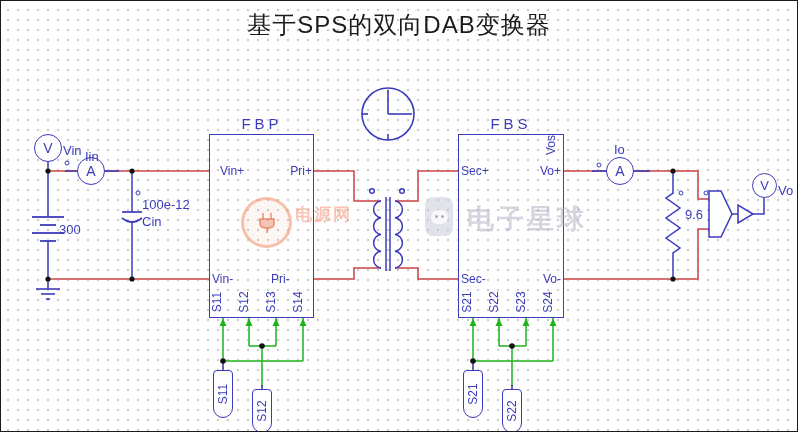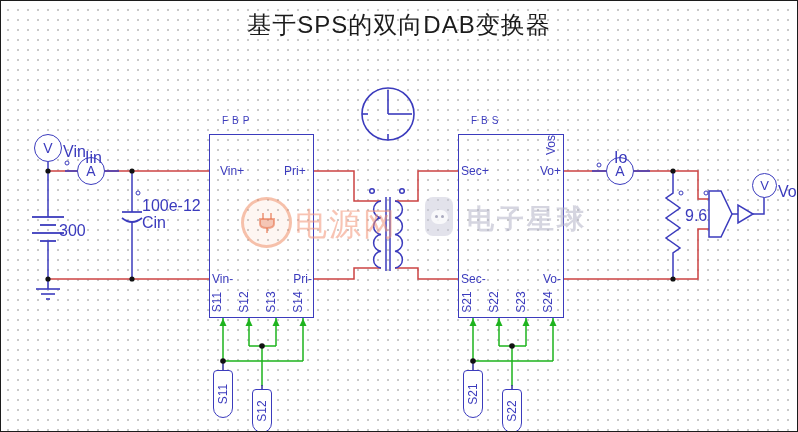--- a/index.html
+++ b/index.html
@@ -9,50 +9,50 @@
     background-image:radial-gradient(#c9c9c9 0.8px, transparent 0.9px);
     background-size:10px 10px;background-position:2px 4px;
     font-family:"Liberation Sans",sans-serif;
   }
   .title{
     position:absolute;left:0;top:8px;width:100%;text-align:center;
     font-size:24px;color:#1b1b1b;letter-spacing:1px;font-weight:500;z-index:20;
   }
   svg.layer{position:absolute;left:0;top:0;z-index:5;}
   .lbl{position:absolute;color:#3b3bbd;font-size:12px;line-height:1;white-space:nowrap;z-index:20;}
-  .lbl.big{font-size:16px;}
+  .lbl.big{font-size:13px;}
   .meter{
     position:absolute;border:1.6px solid #3b3bbd;border-radius:50%;background:#fff;
     display:flex;align-items:center;justify-content:center;color:#3b3bbd;
     font-size:14px;z-index:12;box-sizing:border-box;
   }
   .block{
     position:absolute;border:1.6px solid #3b3bbd;box-sizing:border-box;
     background:transparent;z-index:10;
   }
   .blocktitle{
-    position:absolute;color:#3b3bbd;font-size:10px;letter-spacing:4px;z-index:20;
-    width:80px;
+    position:absolute;color:#3b3bbd;font-size:15px;letter-spacing:4px;z-index:20;
+    width:80px;text-align:center;
   }
   .vlab{position:absolute;display:flex;align-items:center;justify-content:center;z-index:20;}
   .vlab span{transform:rotate(-90deg);white-space:nowrap;color:#3b3bbd;font-size:12px;line-height:1;}
   .tag{
     position:absolute;width:20px;height:48px;border:1.6px solid #3b3bbd;
     border-radius:4px 4px 10px 10px;background:#fff;box-sizing:border-box;
     display:flex;align-items:center;justify-content:center;z-index:12;
   }
   .tag span{transform:rotate(-90deg);white-space:nowrap;color:#3b3bbd;font-size:12px;}
   
   .wm{z-index:40;pointer-events:none;}
   .wm-ring{
     position:absolute;left:240px;top:196px;width:45px;height:45px;border-radius:50%;
     border:3px solid rgba(238,126,82,0.45);background:rgba(245,170,130,0.10);
     display:flex;align-items:center;justify-content:center;
   }
-  .wm-cn1{position:absolute;left:294px;top:202px;font-size:32px;font-weight:normal;
+  .wm-cn1{position:absolute;left:294px;top:202px;font-size:17px;font-weight:bold;
     color:rgba(242,148,118,0.55);letter-spacing:2px;}
   .wm-en1{position:absolute;left:283px;top:221px;font-size:15px;font-weight:bold;font-style:italic;
     color:rgba(140,140,152,0.62);}
   .wm-bot{
     position:absolute;left:424px;top:196px;width:28px;height:39px;border-radius:8px;
     background:rgba(198,198,216,0.50);display:flex;align-items:center;justify-content:center;
   }
   .wm-bot-face{width:17px;height:14px;border-radius:8px;background:rgba(255,255,255,0.75);
     display:flex;align-items:center;justify-content:center;gap:3px;}
   .wm-bot-face i{width:3px;height:3px;border-radius:50%;background:rgba(150,150,175,0.8);}
@@ -208,23 +208,23 @@
   <span class="lbl big" style="left:84px;top:149px;">Iin</span>
 
   <span class="lbl big" style="left:58px;top:222px;">300</span>
 
   <span class="lbl big" style="left:141px;top:197px;">100e-12</span>
   <span class="lbl big" style="left:141px;top:214px;">Cin</span>
 
   <div class="block" style="left:208px;top:133px;width:105px;height:184px;"></div>
   <div class="blocktitle" style="left:221px;top:114px;">FBP</div>
   <span class="lbl" style="left:219px;top:164px;">Vin+</span>
-  <span class="lbl" style="left:283px;top:164px;width:28px;text-align:left;">Pri+</span>
+  <span class="lbl" style="left:283px;top:164px;width:28px;text-align:right;">Pri+</span>
   <span class="lbl" style="left:211px;top:272px;">Vin-</span>
-  <span class="lbl" style="left:285px;top:272px;width:26px;text-align:right;">Pri-</span>
+  <span class="lbl" style="left:270px;top:272px;width:26px;">Pri-</span>
   <div class="vlab" style="left:201px;top:286px;width:30px;height:30px;">
       <span>S11</span>
     </div>
   <div class="vlab" style="left:228px;top:286px;width:30px;height:30px;">
       <span>S12</span>
     </div>
   <div class="vlab" style="left:255px;top:286px;width:30px;height:30px;">
       <span>S13</span>
     </div>
   <div class="vlab" style="left:282px;top:286px;width:30px;height:30px;">
@@ -249,21 +249,21 @@
   <div class="vlab" style="left:505px;top:286px;width:30px;height:30px;">
       <span>S23</span>
     </div>
   <div class="vlab" style="left:532px;top:286px;width:30px;height:30px;">
       <span>S24</span>
     </div>
 
   <div class="meter" style="left:605px;top:156px;width:28px;height:28px;">
     <span>A</span>
   </div>
-  <span class="lbl big" style="left:613px;top:149px;">Io</span>
+  <span class="lbl big" style="left:613px;top:142px;">Io</span>
 
   <span class="lbl big" style="left:684px;top:207px;">9.6</span>
 
   <div class="meter" style="left:751px;top:172px;width:25px;height:25px;font-size:13px;">
     <span>V</span>
   </div>
   <span class="lbl big" style="left:777px;top:183px;">Vo</span>
 
   <div class="tag" style="left:212px;top:369px;">
       <span>S11</span>

